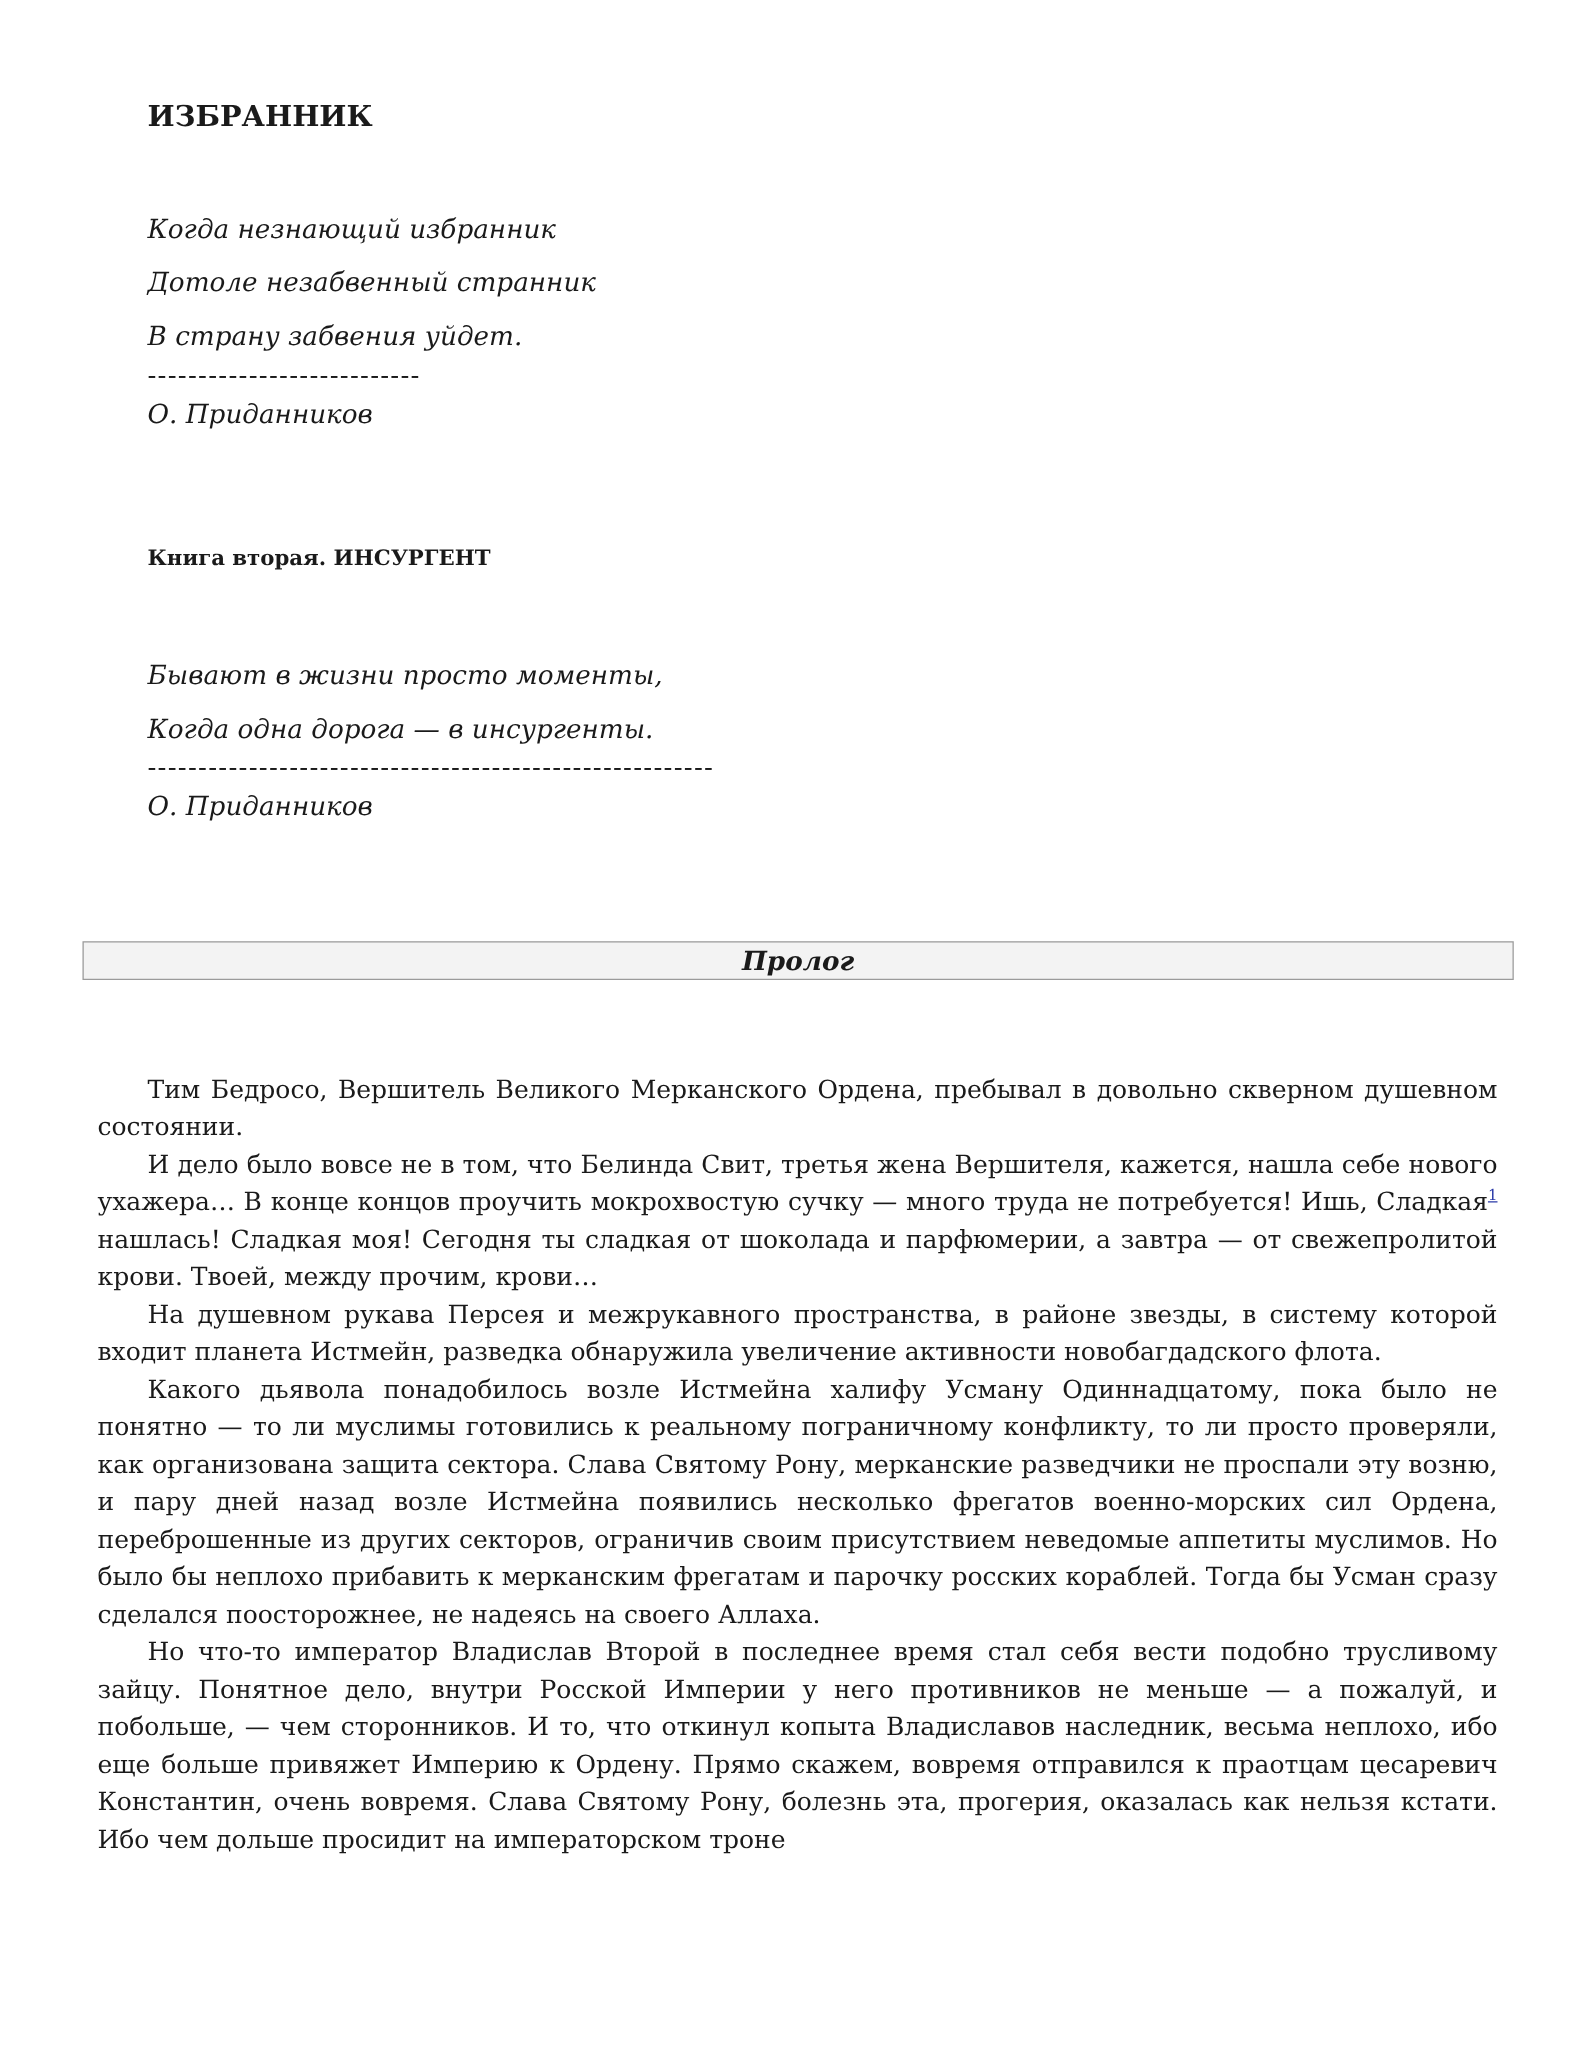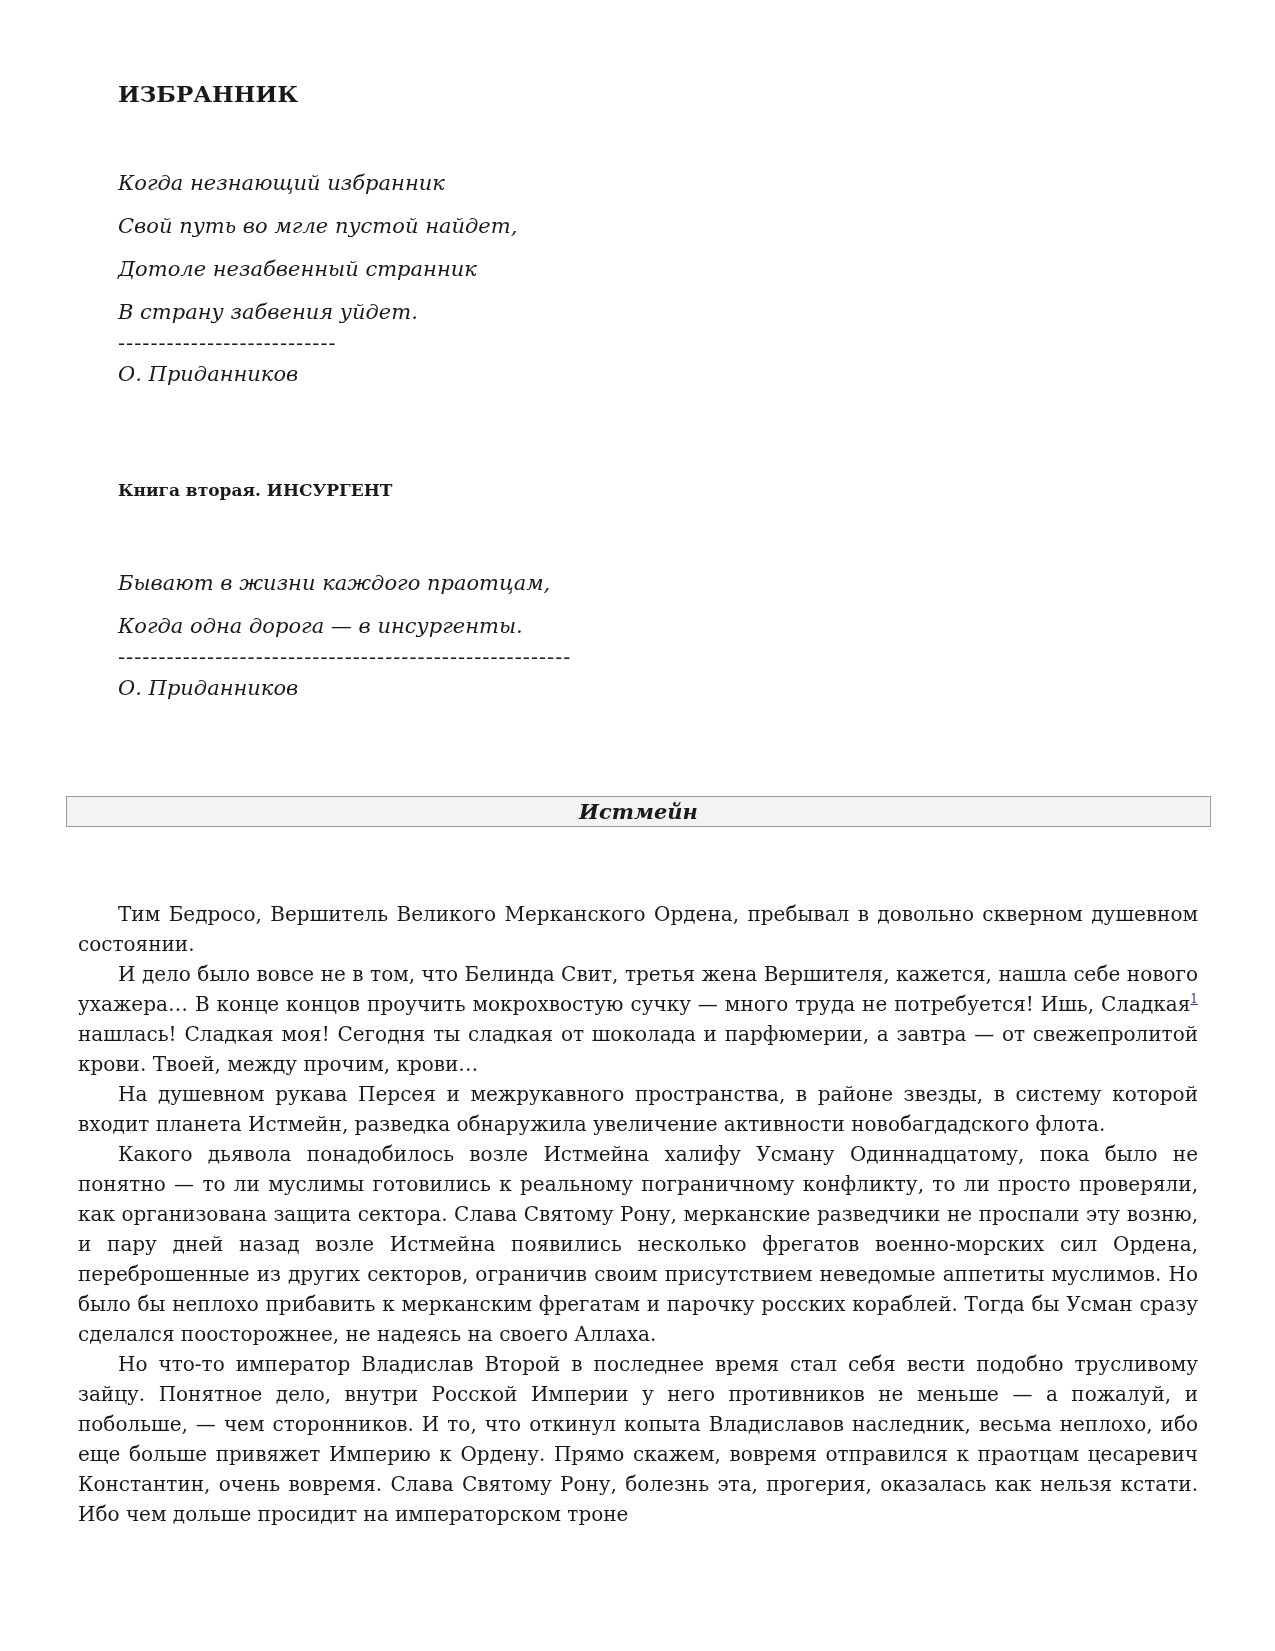--- a/index.html
+++ b/index.html
@@ -83,38 +83,37 @@
 </style>
 </head>
 <body>
 
 <div class="page">
 
   <h1 class="book-title">ИЗБРАННИК</h1>
 
   <div class="epigraph">
     <div class="poem-line">Когда незнающий избранник</div>
-    <div class="poem-line">Свой путь во мгле пустой найдет,</div>
     <div class="poem-line">Дотоле незабвенный странник</div>
     <div class="poem-line">В страну забвения уйдет.</div>
     <div class="divider">---------------------------</div>
     <div class="poem-author">О. Приданников</div>
   </div>
 
   <h2 class="section-title">Книга вторая. ИНСУРГЕНТ</h2>
 
   <div class="epigraph epigraph-2">
-    <div class="poem-line">Бывают в жизни каждого праотцам,</div>
+    <div class="poem-line">Бывают в жизни просто моменты,</div>
     <div class="poem-line">Когда одна дорога — в инсургенты.</div>
     <div class="divider">--------------------------------------------------------</div>
     <div class="poem-author">О. Приданников</div>
   </div>
 
   <div class="chapter-box">
-    <span>Истмейн</span>
+    <span>Пролог</span>
   </div>
 
   <div class="body-text">
     <p>Тим Бедросо, Вершитель Великого Мерканского Ордена, пребывал в довольно скверном душевном состоянии.</p>
     <p><span>И дело было вовсе не в том, что Белинда Свит, третья жена Вершителя, кажется, нашла себе нового ухажера… В конце концов проучить мокрохвостую сучку — много труда не потребуется! Ишь, Сладкая</span><sup class="footnote"><a>1</a></sup><span> нашлась! Сладкая моя! Сегодня ты сладкая от шоколада и парфюмерии, а завтра — от свежепролитой крови. Твоей, между прочим, крови…</span></p>
     <p>На душевном рукава Персея и межрукавного пространства, в районе звезды, в систему которой входит планета Истмейн, разведка обнаружила увеличение активности новобагдадского флота.</p>
     <p>Какого дьявола понадобилось возле Истмейна халифу Усману Одиннадцатому, пока было не понятно — то ли муслимы готовились к реальному пограничному конфликту, то ли просто проверяли, как организована защита сектора. Слава Святому Рону, мерканские разведчики не проспали эту возню, и пару дней назад возле Истмейна появились несколько фрегатов военно-морских сил Ордена, переброшенные из других секторов, ограничив своим присутствием неведомые аппетиты муслимов. Но было бы неплохо прибавить к мерканским фрегатам и парочку росских кораблей. Тогда бы Усман сразу сделался поосторожнее, не надеясь на своего Аллаха.</p>
     <p>Но что-то император Владислав Второй в последнее время стал себя вести подобно трусливому зайцу. Понятное дело, внутри Росской Империи у него противников не меньше — а пожалуй, и побольше, — чем сторонников. И то, что откинул копыта Владиславов наследник, весьма неплохо, ибо еще больше привяжет Империю к Ордену. Прямо скажем, вовремя отправился к праотцам цесаревич Константин, очень вовремя. Слава Святому Рону, болезнь эта, прогерия, оказалась как нельзя кстати. Ибо чем дольше просидит на императорском троне</p>
   </div>
 

